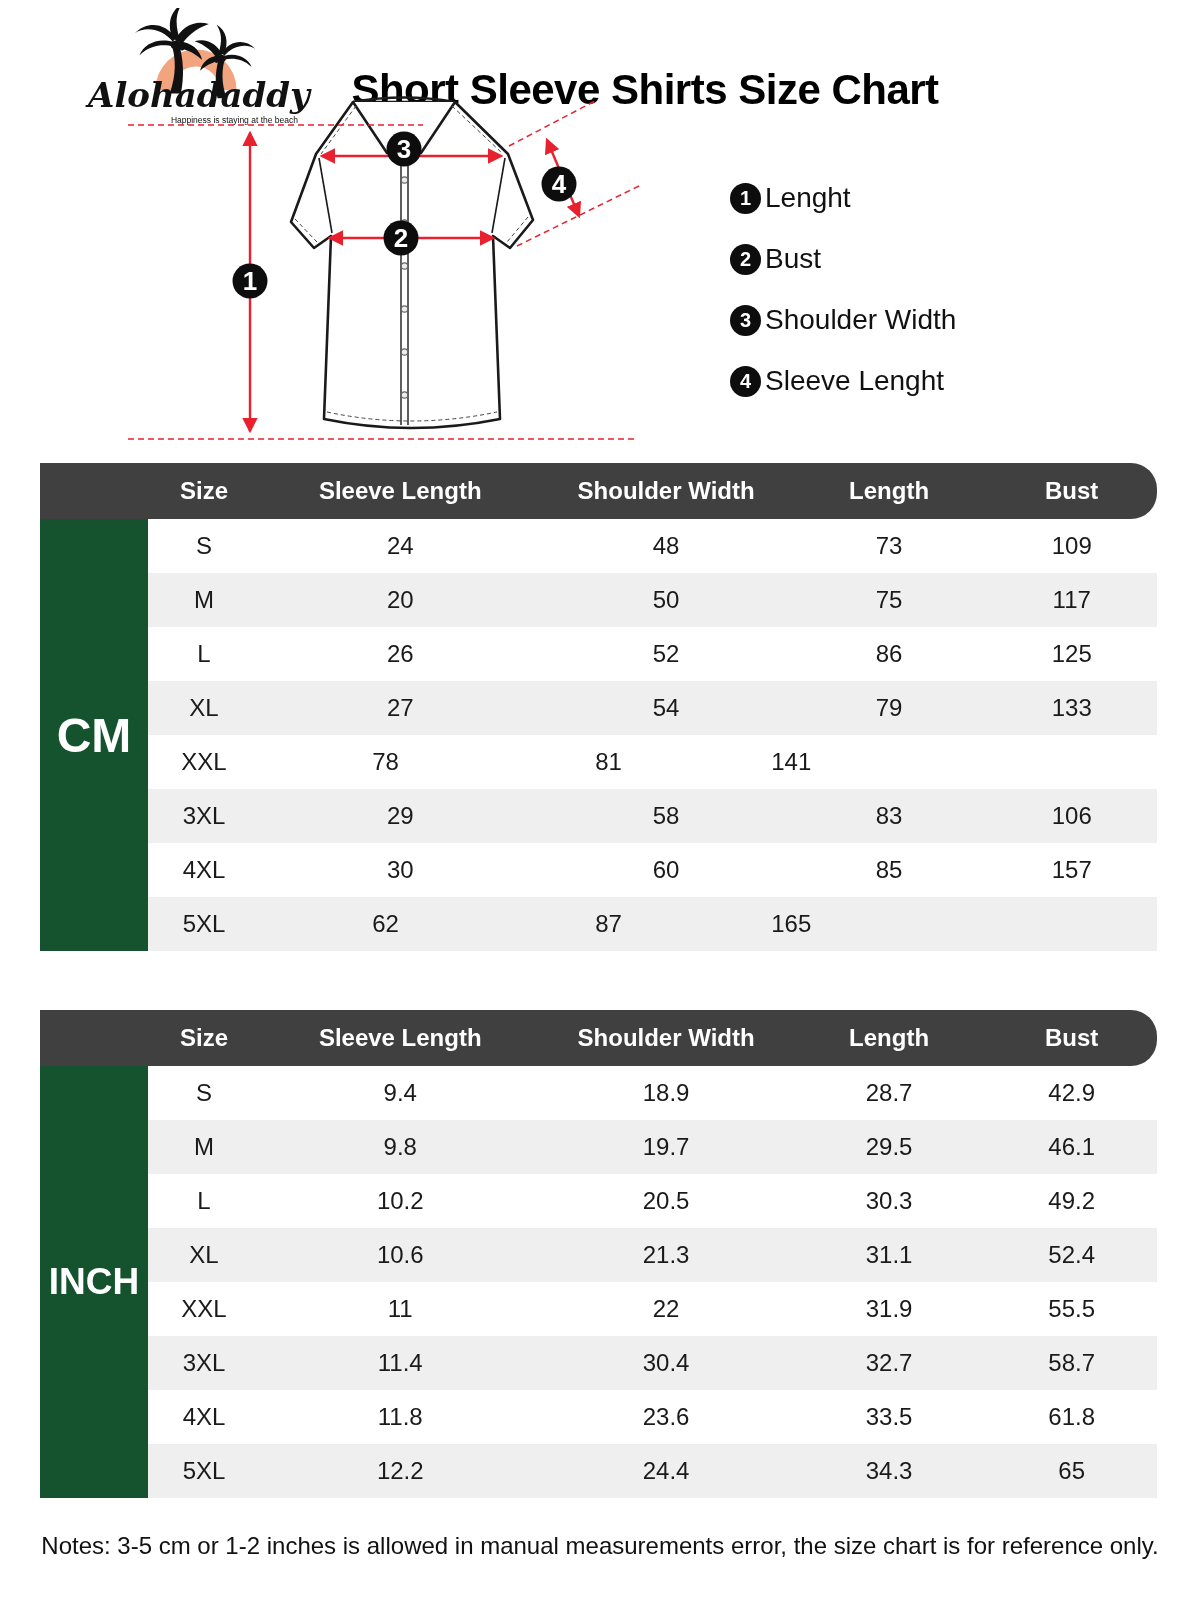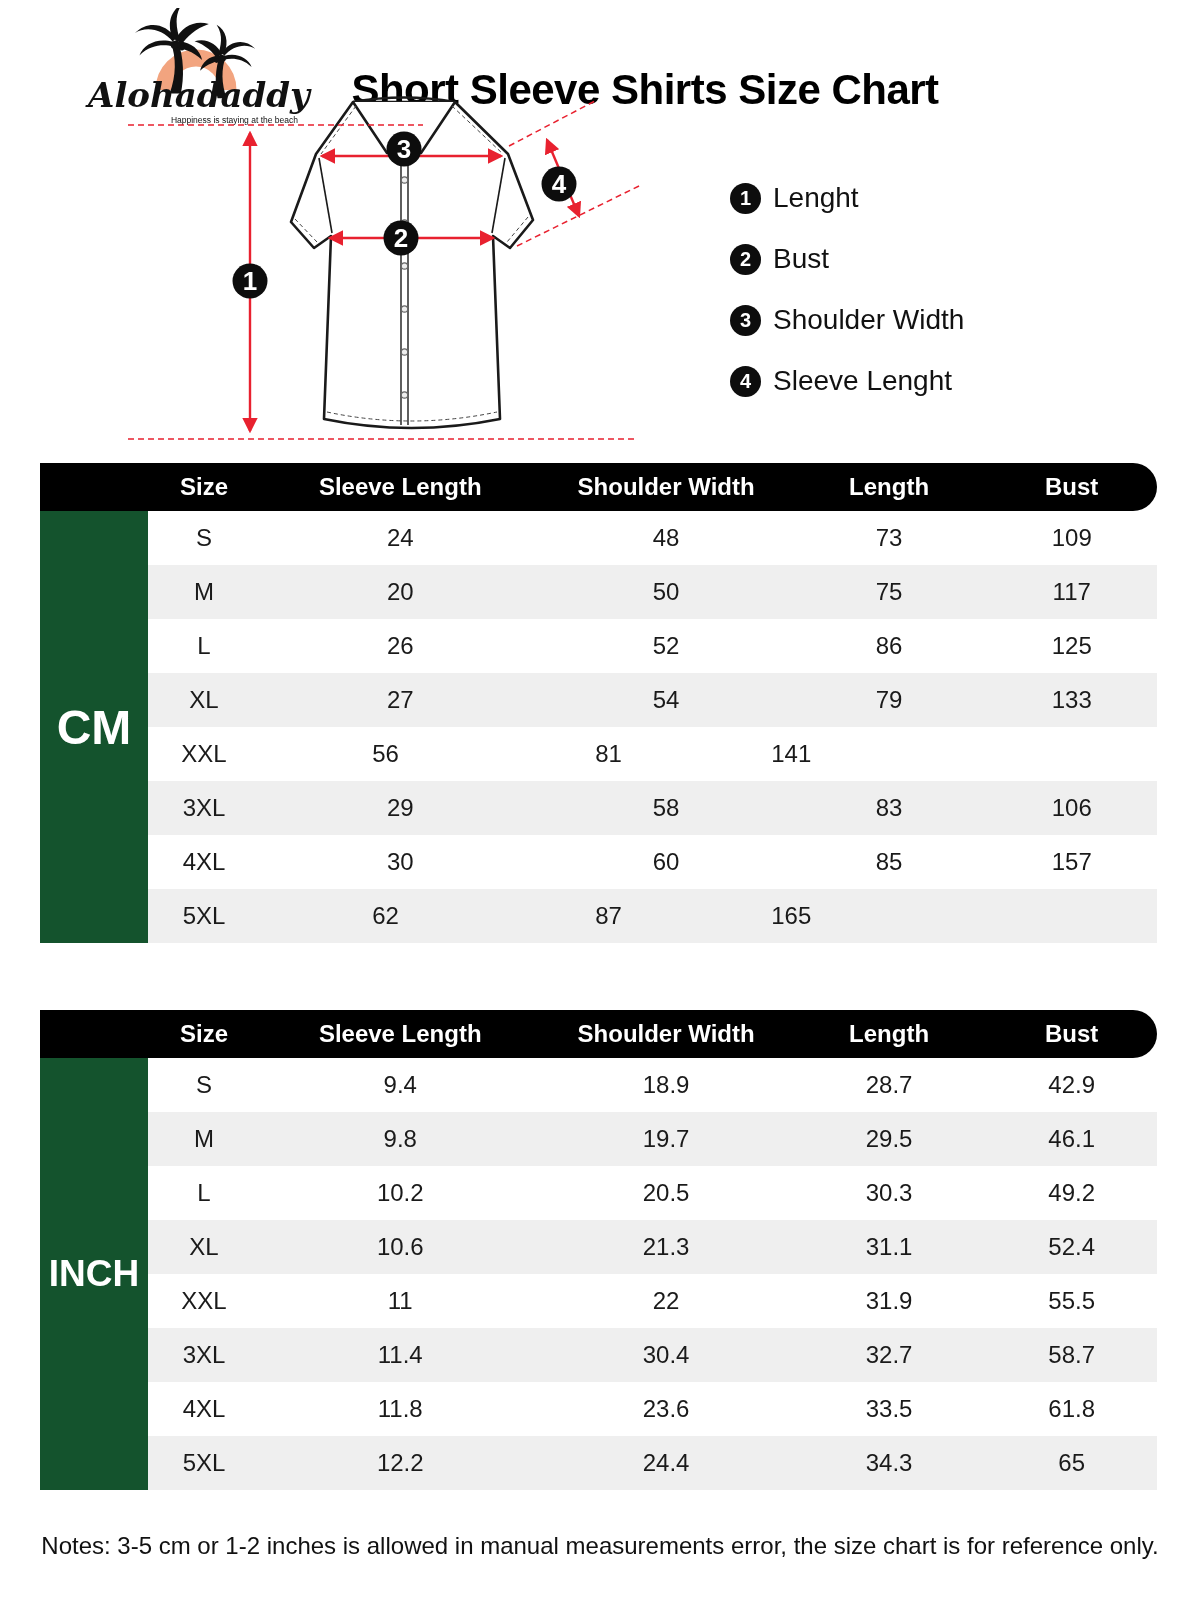--- a/index.html
+++ b/index.html
@@ -20,25 +20,25 @@
 
   
   .diagram-svg { position: absolute; left: 123px; top: 92px; }
 
   
   .legend { position: absolute; left: 730px; top: 182px; }
   .legend-item { display: flex; align-items: center; height: 32px; margin-bottom: 29px; }
   .legend-badge { width: 31px; height: 31px; border-radius: 50%; background: #0d0d0d; color: #fff;
                   display: inline-flex; align-items: center; justify-content: center;
                   font-size: 20px; font-weight: bold; flex: 0 0 31px; }
-  .legend-label { font-size: 28px; margin-left: 12px; color: #111; }
+  .legend-label { font-size: 28px; margin-left: 4px; color: #111; }
 
   
   .size-table { position: absolute; left: 40px; width: 1117px; }
-  .thead { display: flex; align-items: center; height: 48px; background: #000000;
+  .thead { display: flex; align-items: center; height: 56px; background: #404040;
            border-radius: 0 26px 26px 0; padding-left: 108px; }
   .hc { color: #fff; font-weight: bold; font-size: 24px; text-align: center; }
   .tbody { display: flex; }
   .unit { width: 108px; background: #14532d; color: #fff; font-weight: bold; font-size: 48px;
           display: flex; align-items: center; justify-content: center; letter-spacing: 0; }
   .unit.small { font-size: 37px; }
   .rows { flex: 1; }
   .trow { display: flex; align-items: center; height: 54px; background: #ffffff; }
   .trow:nth-child(even) { background: #efefef; }
   .tc { font-size: 24px; text-align: center; color: #1a1a1a; }
@@ -191,21 +191,21 @@
         </div>
         <div class="trow">
           <div class="tc c0">XL</div>
           <div class="tc c1">27</div>
           <div class="tc c2">54</div>
           <div class="tc c3">79</div>
           <div class="tc c4">133</div>
         </div>
         <div class="trow">
           <div class="tc c0">XXL</div>
-          <div class="tc c2">56</div>
+          <div class="tc c2">78</div>
           <div class="tc c3">81</div>
           <div class="tc c4">141</div>
         </div>
         <div class="trow">
           <div class="tc c0">3XL</div>
           <div class="tc c1">29</div>
           <div class="tc c2">58</div>
           <div class="tc c3">83</div>
           <div class="tc c4">106</div>
         </div>

